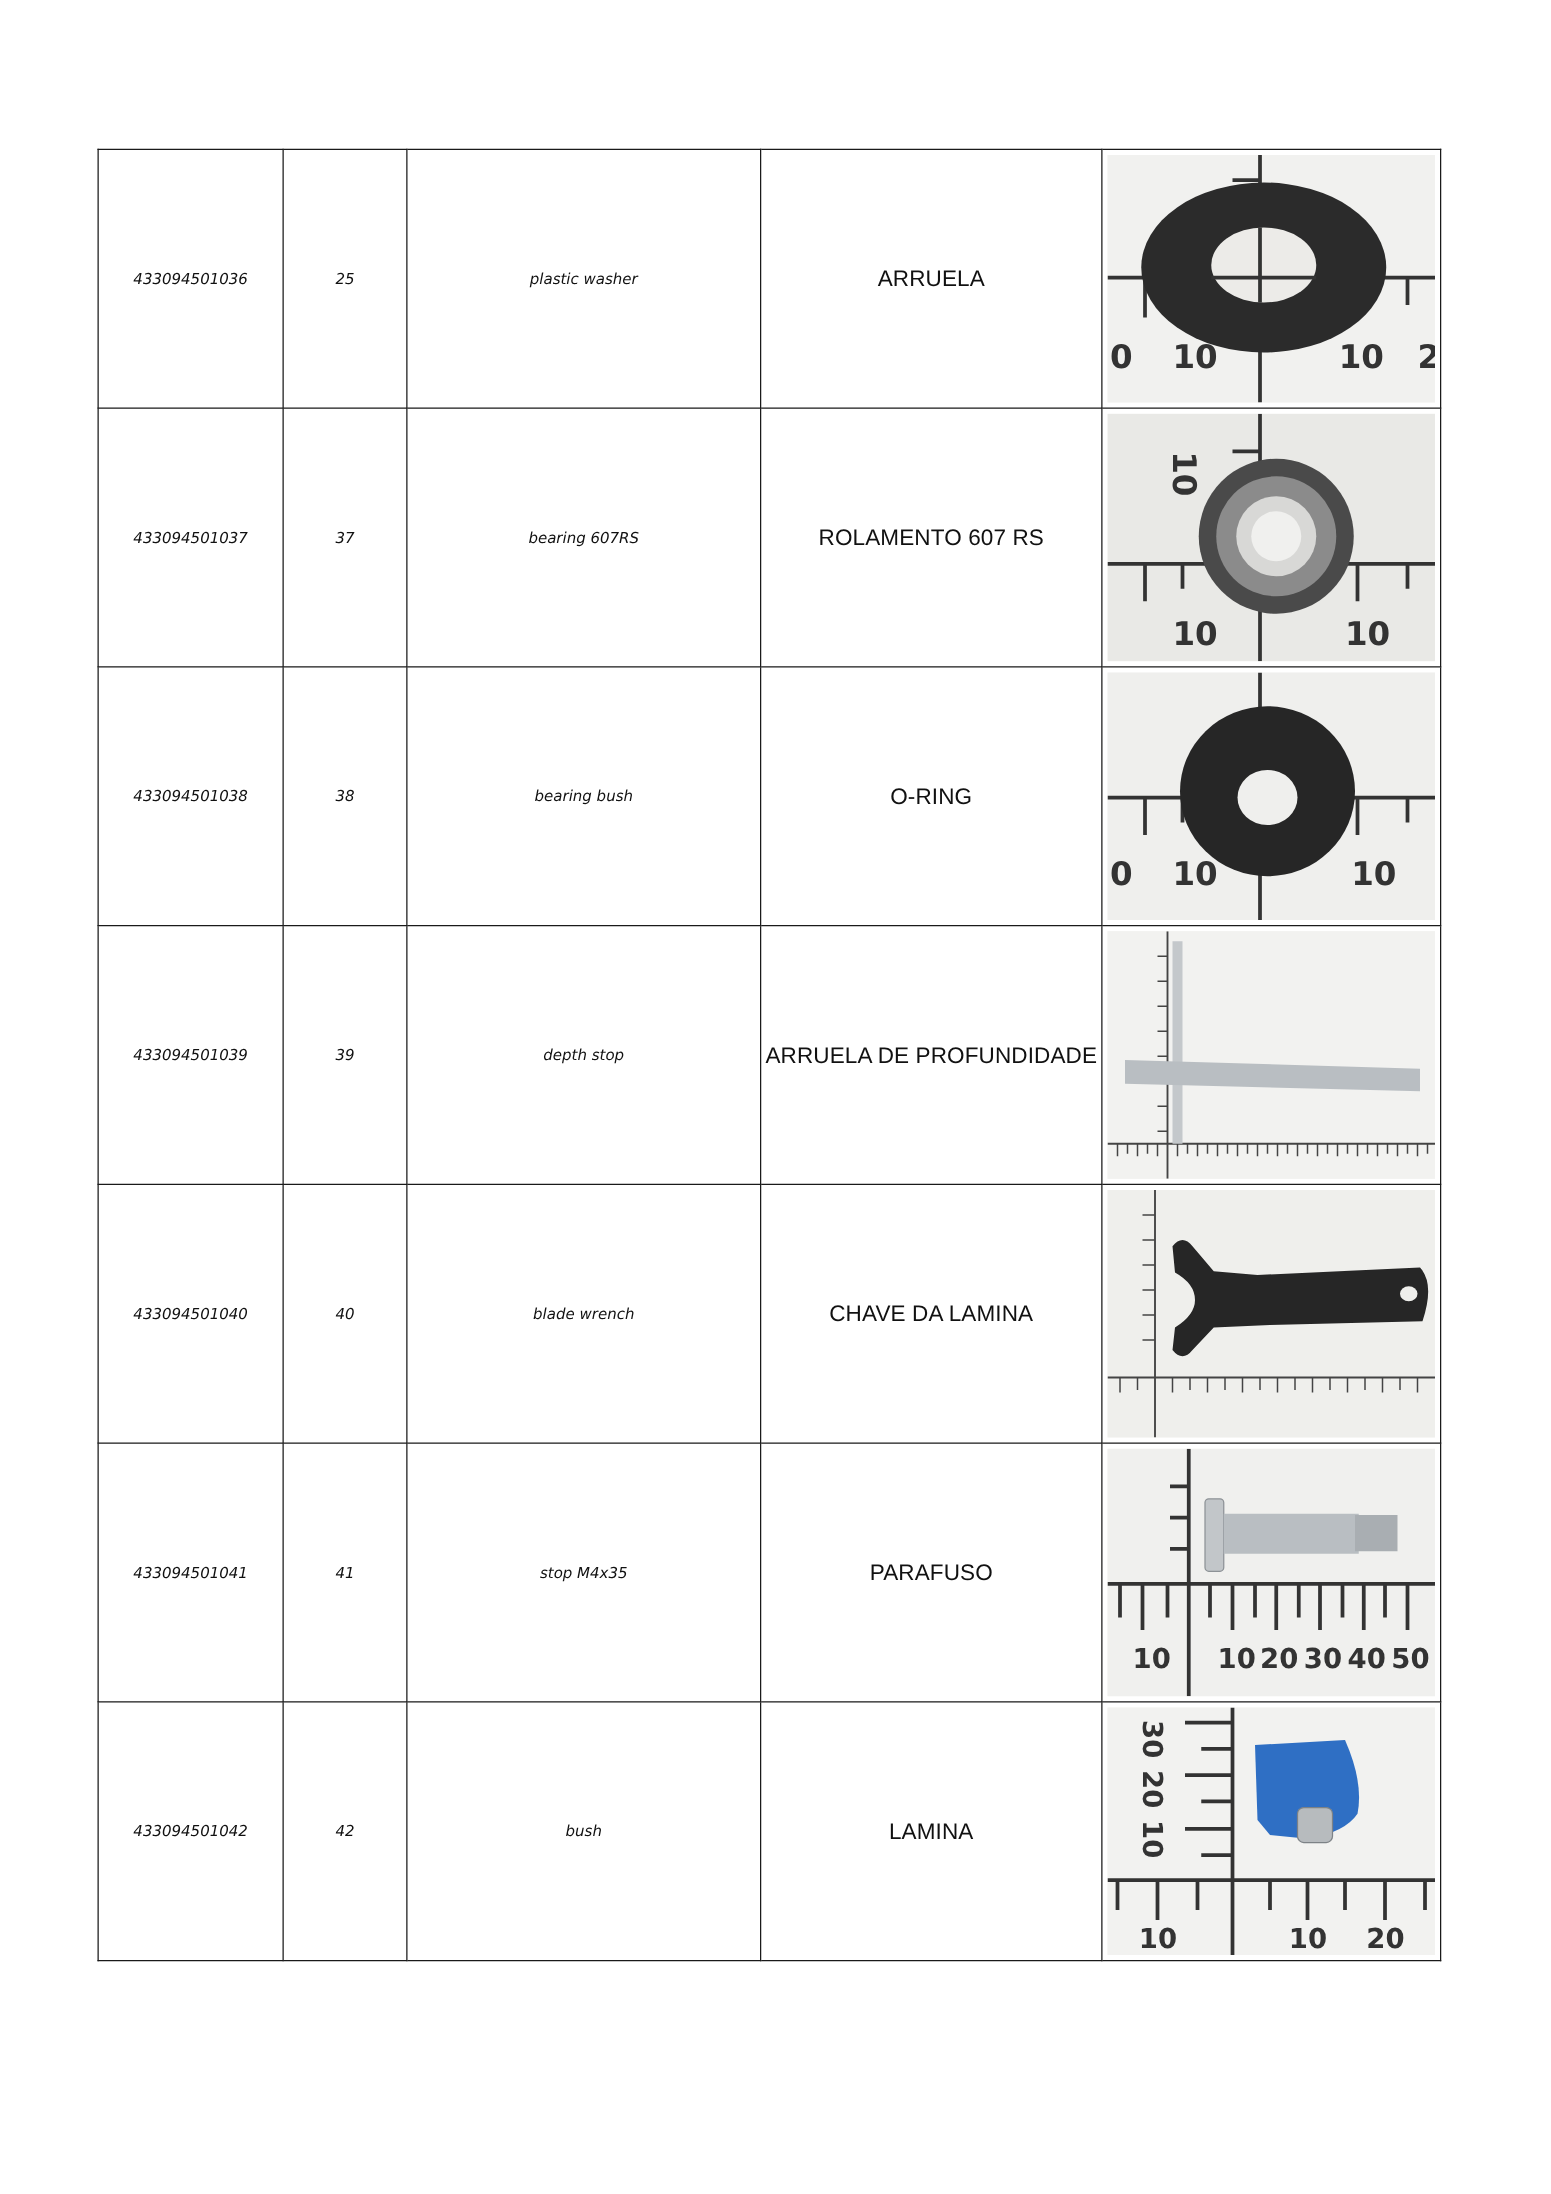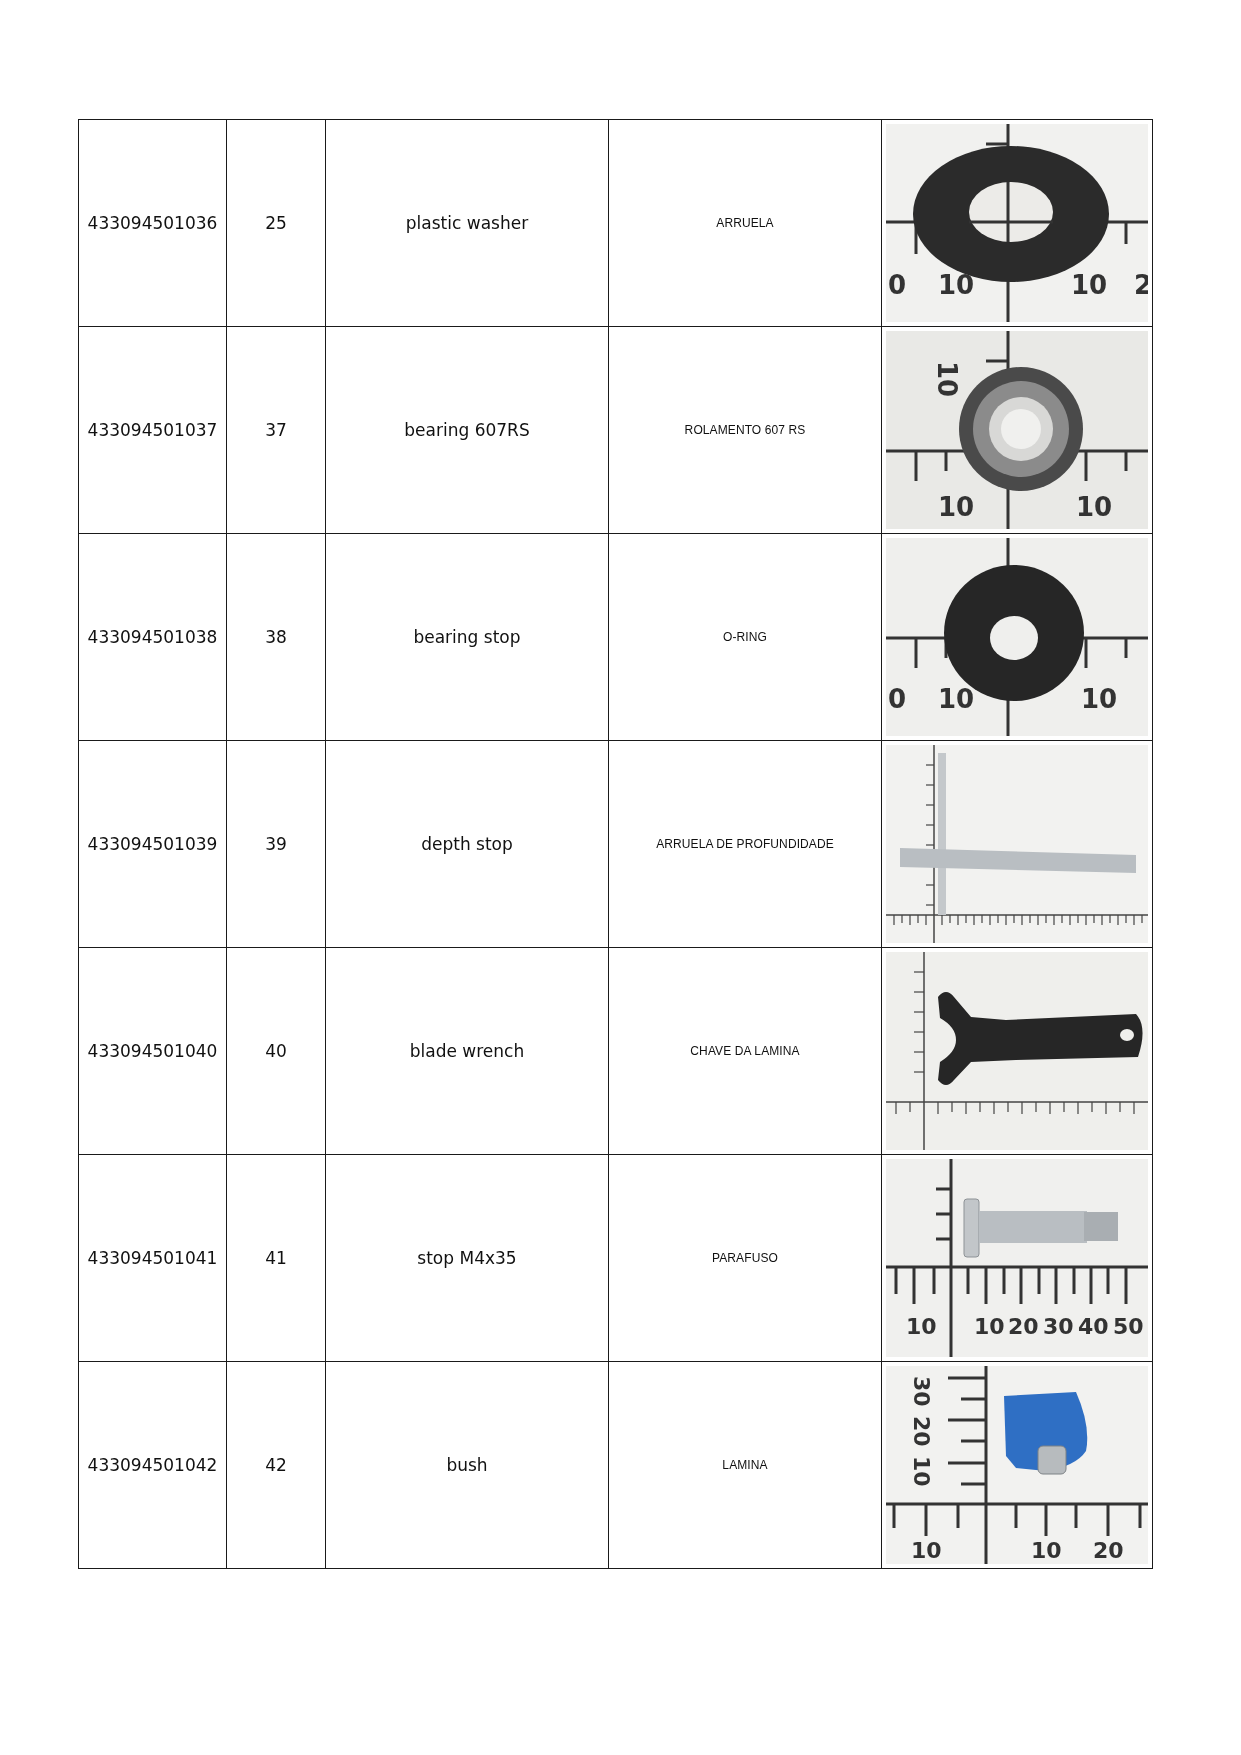--- a/index.html
+++ b/index.html
@@ -10,22 +10,22 @@
     }
     .parts-table td {
       border: 1.5px solid #1a1a1a; height: 206px; padding: 0;
       text-align: center; vertical-align: middle; color: #111;
     }
     .c-code { width: 147px; }
     .c-num { width: 98px; }
     .c-en { width: 282px; }
     .c-pt { width: 272px; }
     .c-img { width: 270px; }
-    .small-text { font-family: "DejaVu Sans", sans-serif; font-size: 17px; }
-    .pt-text { font-family: "Liberation Sans", sans-serif; font-size: 12px; letter-spacing: 0.1px; }
+    .small-text { font-family: "DejaVu Sans", sans-serif; font-size: 12px; font-style: italic; }
+    .pt-text { font-family: "Liberation Sans", sans-serif; font-size: 18px; letter-spacing: 0.1px; }
     .photo { display: block; margin: 0 auto; width: 262px; height: 198px; background: #f1f1ef; }
   </style>
 </head>
 <body>
 
 <table class="parts-table">
   <tbody>
 
     <tr>
       <td class="c-code small-text">433094501036</td>
@@ -88,21 +88,21 @@
             <text x="52" y="185">10</text>
             <text x="190" y="185">10</text>
           </g>
         </svg>
       </td>
     </tr>
 
     <tr>
       <td class="c-code small-text">433094501038</td>
       <td class="c-num small-text">38</td>
-      <td class="c-en small-text">bearing stop</td>
+      <td class="c-en small-text">bearing bush</td>
       <td class="c-pt pt-text">O-RING</td>
       <td class="c-img">
         <svg class="photo" viewBox="0 0 262 198">
           <rect width="262" height="198" fill="#efefed"></rect>
           <g stroke="#333" stroke-width="3" fill="none">
             <line x1="0" y1="100" x2="262" y2="100"></line>
             <line x1="122" y1="0" x2="122" y2="198"></line>
             <line x1="30" y1="100" x2="30" y2="130"></line>
               <line x1="60" y1="100" x2="60" y2="120"></line>
             <line x1="200" y1="100" x2="200" y2="130"></line>

